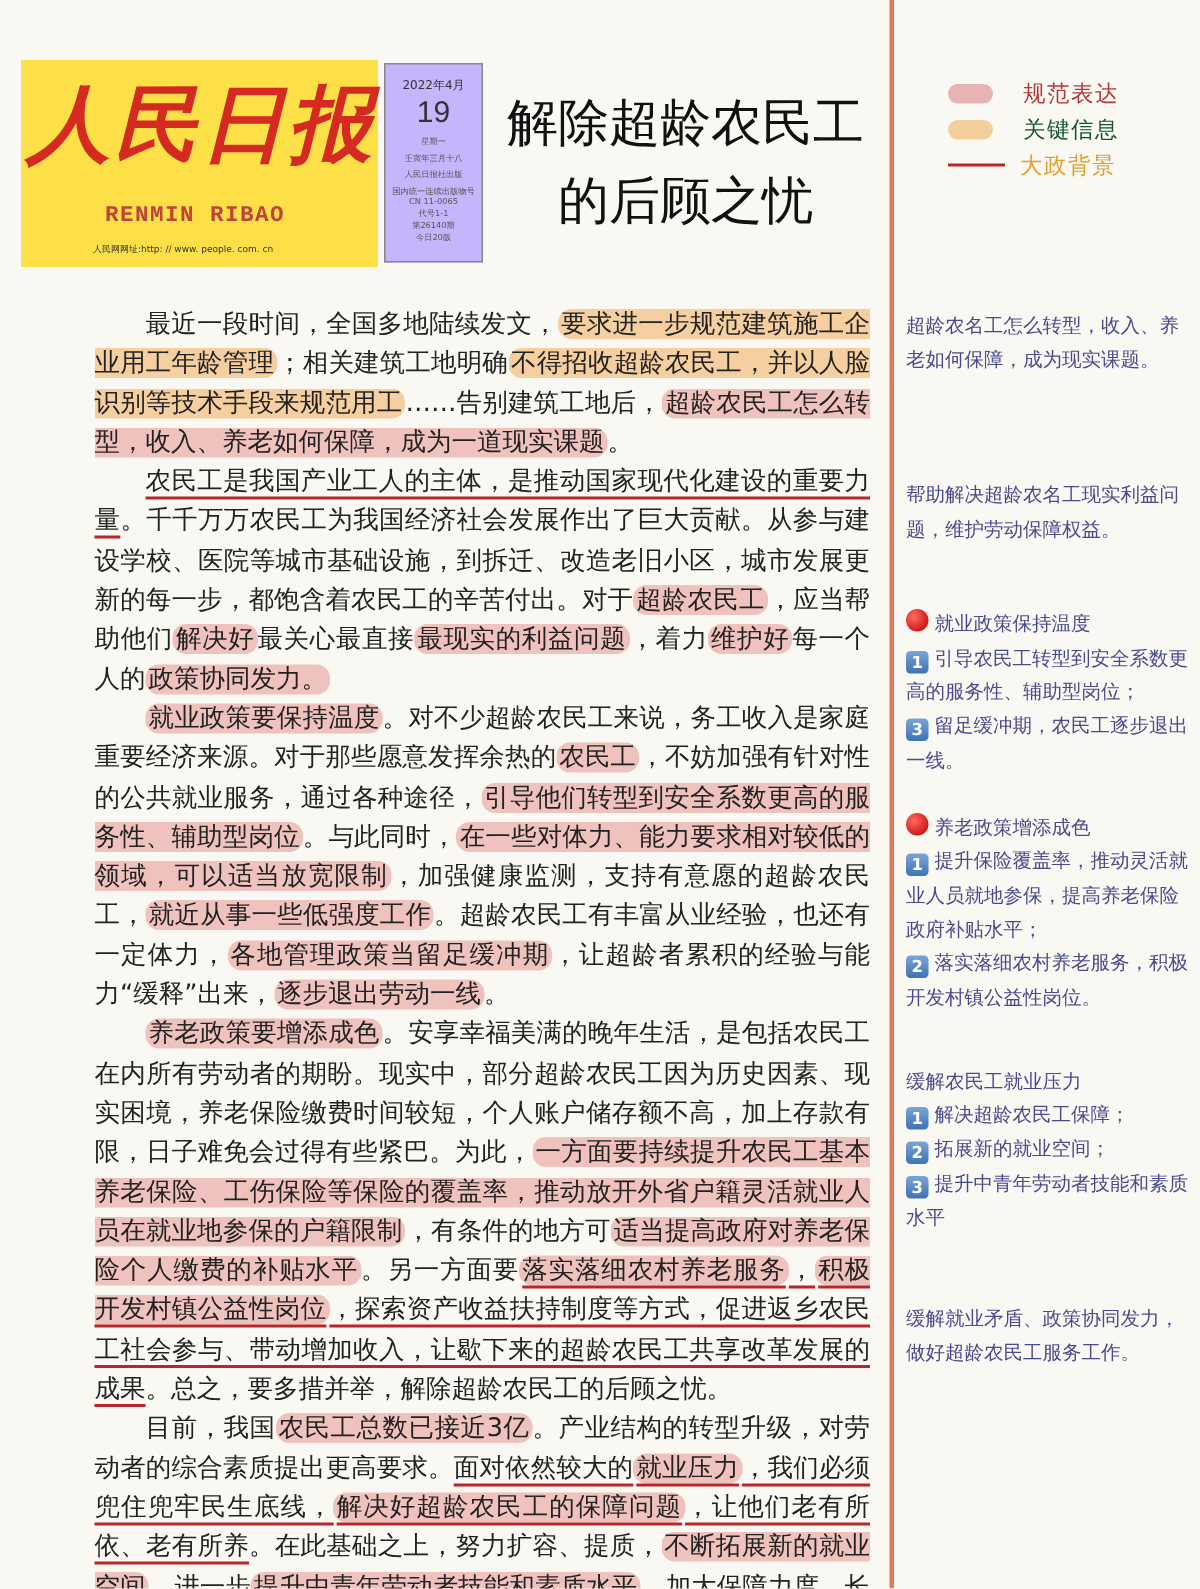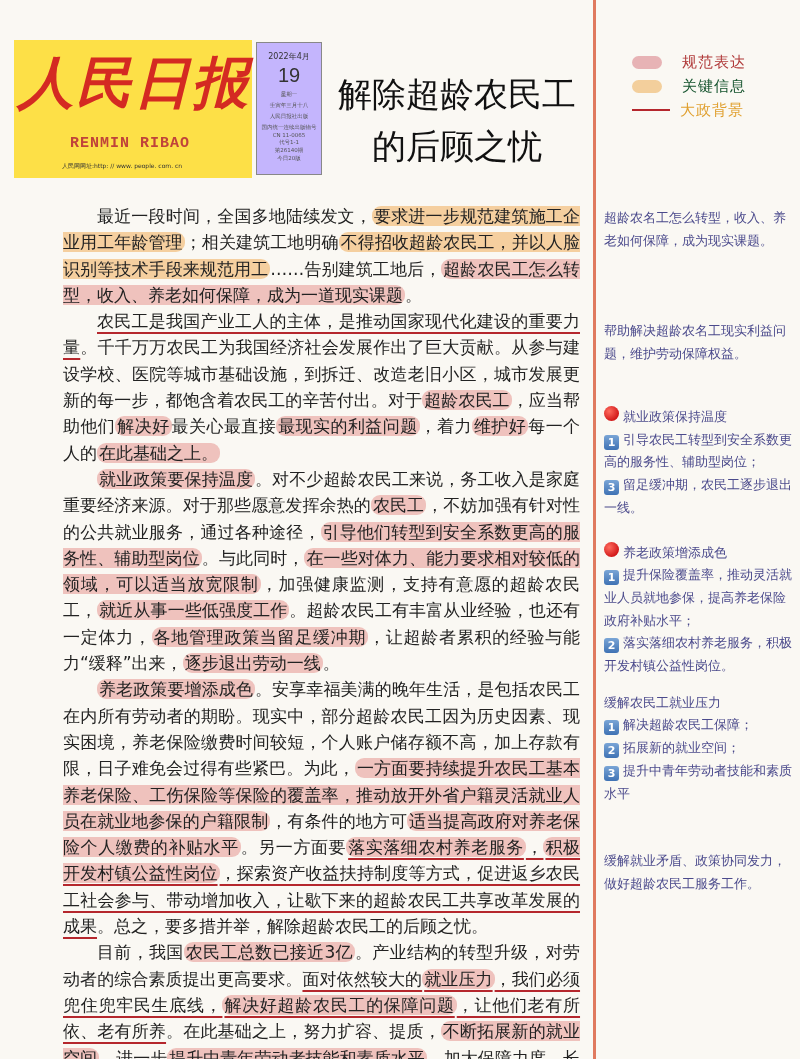--- a/index.html
+++ b/index.html
@@ -38,21 +38,21 @@
   .datebox {
     position: absolute; left: 256px; top: 42px; width: 66px; height: 133px;
     border: 1.5px solid #888; background: #c4b5fd;
     text-align: center; color: #333;
   }
   .datebox .ym { font-size: 8px; margin-top: 8px; }
   .datebox .day { font-size: 20px; margin-top: 2px; font-family: "Liberation Sans", sans-serif; }
   .datebox .small { font-size: 5.5px; margin-top: 4px; color: #555; }
   
   .headline {
-    position: absolute; left: 322px; top: 68px; width: 270px;
+    position: absolute; left: 322px; top: 56px; width: 270px;
     text-align: center;
     font-family: "DejaVu Serif", "Liberation Serif", serif;
     font-size: 34px; line-height: 52px; color: #111;
   }
   
   .legend { position: absolute; left: 632px; top: 50px; }
   .legend-row { display: flex; align-items: center; height: 24px; }
   .swatch { width: 30px; height: 13px; border-radius: 7px; margin-right: 20px; }
   .swatch.line { height: 2px; border-radius: 0; margin-right: 10px; width: 38px; }
   .legend-label { font-size: 15px; letter-spacing: 1px; }
@@ -126,21 +126,21 @@
   </div>
   <div class="legend-row">
     <span class="swatch line" style="background:#b5272d"></span>
     <span class="legend-label" style="color:#e0a030">大政背景</span>
   </div>
 </div>
 
 <div class="article">
   <p><span>最近一段时间，全国多地陆续发文，</span><span class="hl-o">要求进一步规范建筑施工企业用工年龄管理</span><span>；相关建筑工地明确</span><span class="hl-o">不得招收超龄农民工，并以人脸识别等技术手段来规范用工</span><span>……告别建筑工地后，</span><span class="hl-p">超龄农民工怎么转型，收入、养老如何保障，成为一道现实课题</span><span>。</span></p>
 
-  <p><span class="ul">农民工是我国产业工人的主体，是推动国家现代化建设的重要力量</span><span>。千千万万农民工为我国经济社会发展作出了巨大贡献。从参与建设学校、医院等城市基础设施，到拆迁、改造老旧小区，城市发展更新的每一步，都饱含着农民工的辛苦付出。对于</span><span class="hl-p">超龄农民工</span><span>，应当帮助他们</span><span class="hl-p">解决好</span><span>最关心最直接</span><span class="hl-p">最现实的利益问题</span><span>，着力</span><span class="hl-p">维护好</span><span>每一个人的</span><span class="hl-p">在此基础之上。</span></p>
+  <p><span class="ul">农民工是我国产业工人的主体，是推动国家现代化建设的重要力量</span><span>。千千万万农民工为我国经济社会发展作出了巨大贡献。从参与建设学校、医院等城市基础设施，到拆迁、改造老旧小区，城市发展更新的每一步，都饱含着农民工的辛苦付出。对于</span><span class="hl-p">超龄农民工</span><span>，应当帮助他们</span><span class="hl-p">解决好</span><span>最关心最直接</span><span class="hl-p">最现实的利益问题</span><span>，着力</span><span class="hl-p">维护好</span><span>每一个人的</span><span class="hl-p">政策协同发力。</span></p>
 
   <p><span class="hl-p">就业政策要保持温度</span><span>。对不少超龄农民工来说，务工收入是家庭重要经济来源。对于那些愿意发挥余热的</span><span class="hl-p">农民工</span><span>，不妨加强有针对性的公共就业服务，通过各种途径，</span><span class="hl-p">引导他们转型到安全系数更高的服务性、辅助型岗位</span><span>。与此同时，</span><span class="hl-p">在一些对体力、能力要求相对较低的领域，可以适当放宽限制</span><span>，加强健康监测，支持有意愿的超龄农民工，</span><span class="hl-p">就近从事一些低强度工作</span><span>。超龄农民工有丰富从业经验，也还有一定体力，</span><span class="hl-p">各地管理政策当留足缓冲期</span><span>，让超龄者累积的经验与能力“缓释”出来，</span><span class="hl-p">逐步退出劳动一线</span><span>。</span></p>
 
   <p><span class="hl-p">养老政策要增添成色</span><span>。安享幸福美满的晚年生活，是包括农民工在内所有劳动者的期盼。现实中，部分超龄农民工因为历史因素、现实困境，养老保险缴费时间较短，个人账户储存额不高，加上存款有限，日子难免会过得有些紧巴。为此，</span><span class="hl-p">一方面要持续提升农民工基本养老保险、工伤保险等保险的覆盖率，推动放开外省户籍灵活就业人员在就业地参保的户籍限制</span><span>，有条件的地方可</span><span class="hl-p">适当提高政府对养老保险个人缴费的补贴水平</span><span>。另一方面要</span><span class="hl-p ul">落实落细农村养老服务</span><span class="ul">，</span><span class="hl-p ul">积极开发村镇公益性岗位</span><span class="ul">，探索资产收益扶持制度等方式，促进返乡农民工社会参与、带动增加收入，让歇下来的超龄农民工共享改革发展的成果</span><span>。总之，要多措并举，解除超龄农民工的后顾之忧。</span></p>
 
   <p><span>目前，我国</span><span class="hl-p">农民工总数已接近3亿</span><span>。产业结构的转型升级，对劳动者的综合素质提出更高要求。</span><span class="ul">面对依然较大的</span><span class="hl-p ul">就业压力</span><span class="ul">，我们必须兜住兜牢民生底线，</span><span class="hl-p ul">解决好超龄农民工的保障问题</span><span class="ul">，让他们老有所依、老有所养</span><span>。在此基础之上，努力扩容、提质，</span><span class="hl-p">不断拓展新的就业空间</span><span>。进一步</span><span class="hl-p">提升中青年劳动者技能和素质水平</span><span>，加大保障力度，长短结合促进代际之间公平、有效衔接，才能实现更加充分更高质量就业。</span></p>
 
   <p><span class="ul">再次择业有机会，老有所养无烦恼</span><span>。</span><span class="ul">更加注重</span><span class="hl-p ul">缓解结构性就业矛盾、注重政策的协同发力</span></p>
 </div>
 
@@ -159,21 +159,21 @@
 
   <div class="note-block" style="margin-top:22px">
     <div class="note-title">
         <span class="red-dot"></span>
         <span>养老政策增添成色</span>
       </div>
     <div><span class="num">1</span><span>提升保险覆盖率，推动灵活就业人员就地参保，提高养老保险政府补贴水平；</span></div>
     <div><span class="num">2</span><span>落实落细农村养老服务，积极开发村镇公益性岗位。</span></div>
   </div>
 
-  <div class="note-block" style="margin-top:14px">
+  <div class="note-block" style="margin-top:33px">
     <div>缓解农民工就业压力</div>
     <div><span class="num">1</span><span>解决超龄农民工保障；</span></div>
     <div><span class="num">2</span><span>拓展新的就业空间；</span></div>
     <div><span class="num">3</span><span>提升中青年劳动者技能和素质水平</span></div>
   </div>
 
   <div class="note-block" style="margin-top:45px">缓解就业矛盾、政策协同发力，做好超龄农民工服务工作。</div>
 </div>
 
 </body></html>

